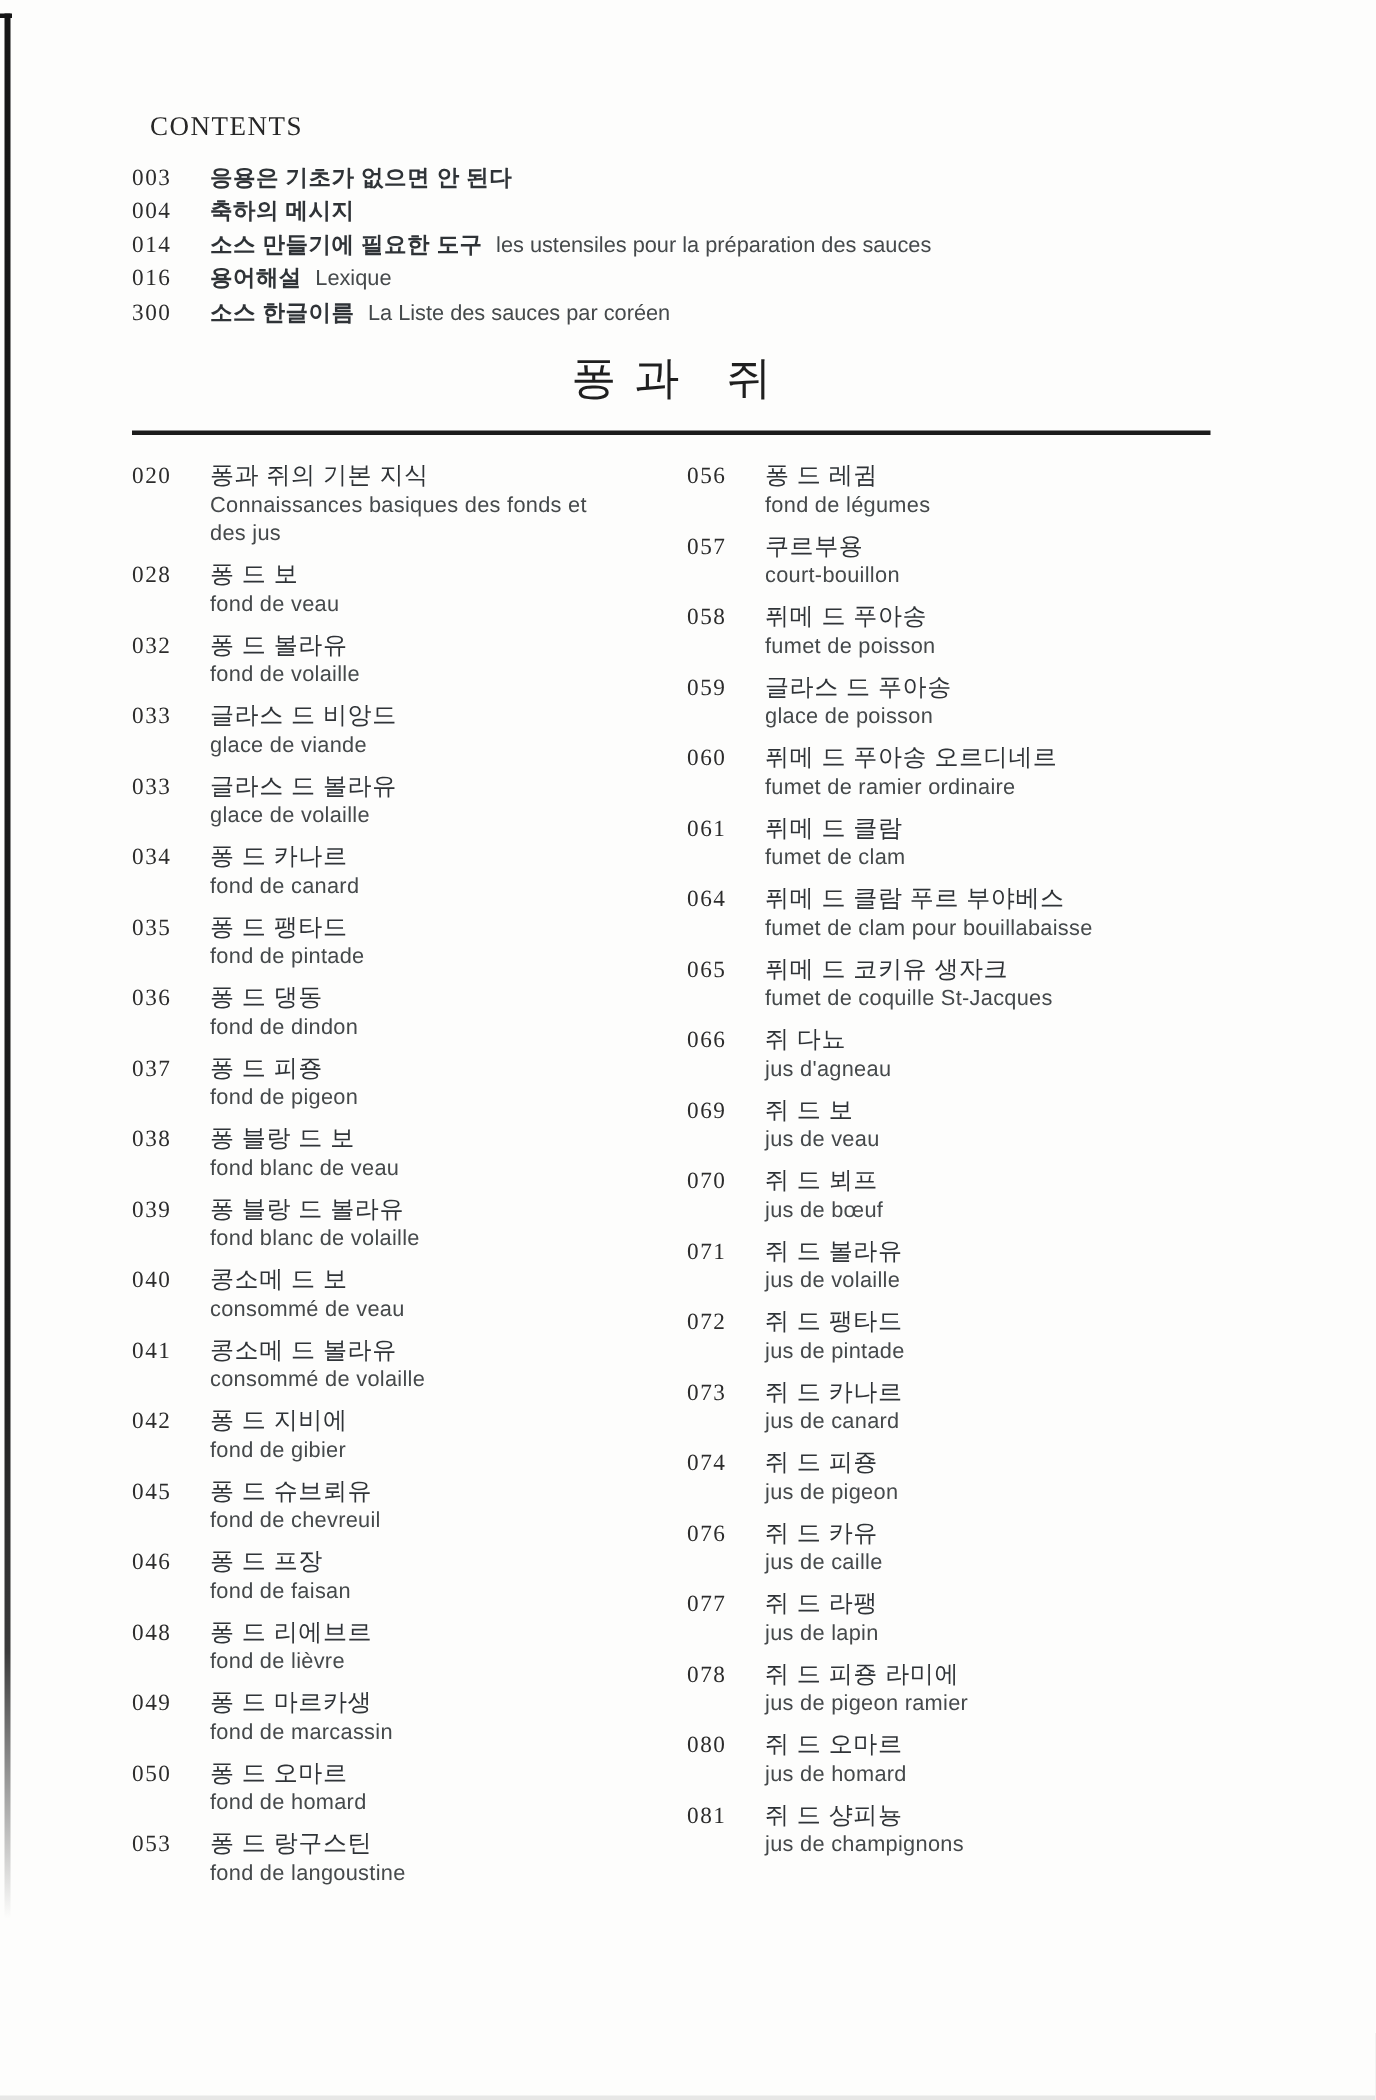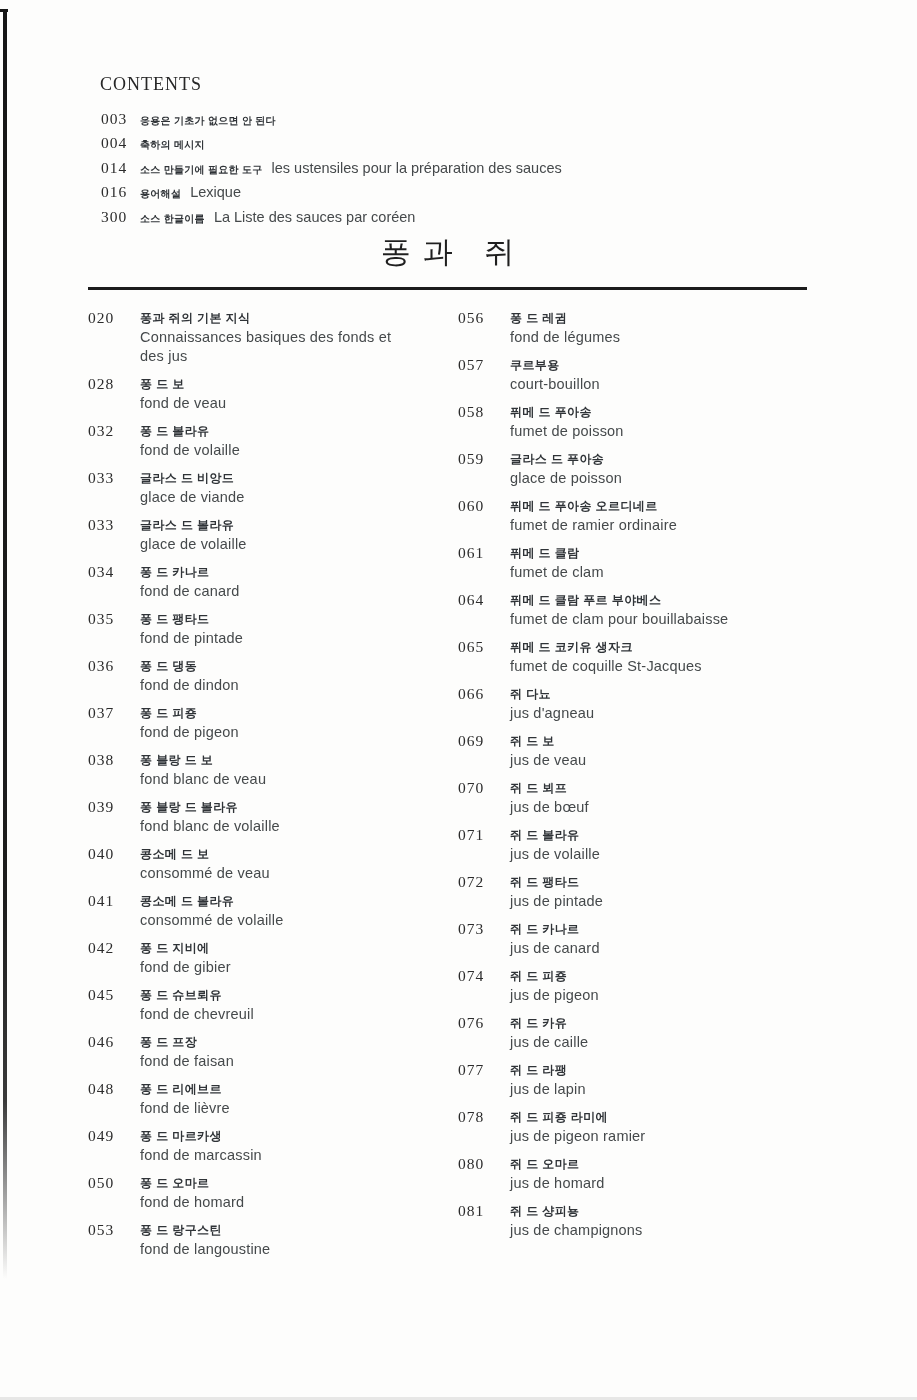--- a/index.html
+++ b/index.html
@@ -18,28 +18,28 @@
     background:linear-gradient(to bottom,#161616 0%,#1d1d1d 70%,#3a3a3a 86%,rgba(0,0,0,0) 100%);
   }
   .spine-cap{
     position:absolute;left:0;top:9px;width:8px;height:3px;background:#161616;
   }
   .contents-header{
     position:absolute;left:100px;top:74px;
     font-family:"Liberation Serif", serif;
     font-size:18px;letter-spacing:1px;color:#272727;
   }
-  .front-list{position:absolute;left:88px;top:108px;width:720px;text-align:center;}
+  .front-list{position:absolute;left:88px;top:108px;width:720px;}
   .fm-row{display:flex;line-height:22.4px;}
   .fm-row .num{
     width:52px;flex:0 0 52px;
     font-family:"Liberation Serif", serif;
     font-size:15.5px;color:#2c2c2c;letter-spacing:1px;
   }
-  .fm-row .ko{font-size:10px;font-weight:bold;color:var(--ink,#2f3337);letter-spacing:.3px;margin-top:16px;}
+  .fm-row .ko{font-size:15px;font-weight:bold;color:var(--ink,#2f3337);letter-spacing:.3px;margin-top:16px;}
   .fm-row .fr{font-size:14.5px;color:var(--sub,#45494b);margin-left:9px;}
   .section-title{
     position:absolute;left:88px;top:232px;width:719px;
     text-align:center;
     font-family:"Liberation Serif", serif;
     font-size:30px;color:#1f1f1f;
     letter-spacing:12px;text-indent:12px;
   }
   .rule{
     position:absolute;left:88px;top:287px;width:719px;height:3px;
@@ -48,21 +48,21 @@
   .col{position:absolute;top:308px;}
   .col-left{left:88px;width:360px;}
   .col-right{left:458px;width:380px;}
   .entry{display:flex;margin-bottom:8px;}
   .entry .num{
     width:52px;flex:0 0 52px;
     font-family:"Liberation Serif", serif;
     font-size:15.5px;color:#2c2c2c;letter-spacing:1px;line-height:20px;
   }
   .entry .ko{
-    font-size:12px;font-weight:bold;line-height:20px;
+    font-size:16px;font-weight:normal;line-height:20px;
     color:var(--ink,#2f3337);letter-spacing:.4px;
   }
   .entry .fr{
     font-size:14.5px;line-height:19px;color:var(--sub,#45494b);
     white-space:pre-line;letter-spacing:.2px;
   }
   .bottom-edge{
     position:absolute;left:0;bottom:0;width:917px;height:3px;background:#e7e7e6;
   }
 </style>

